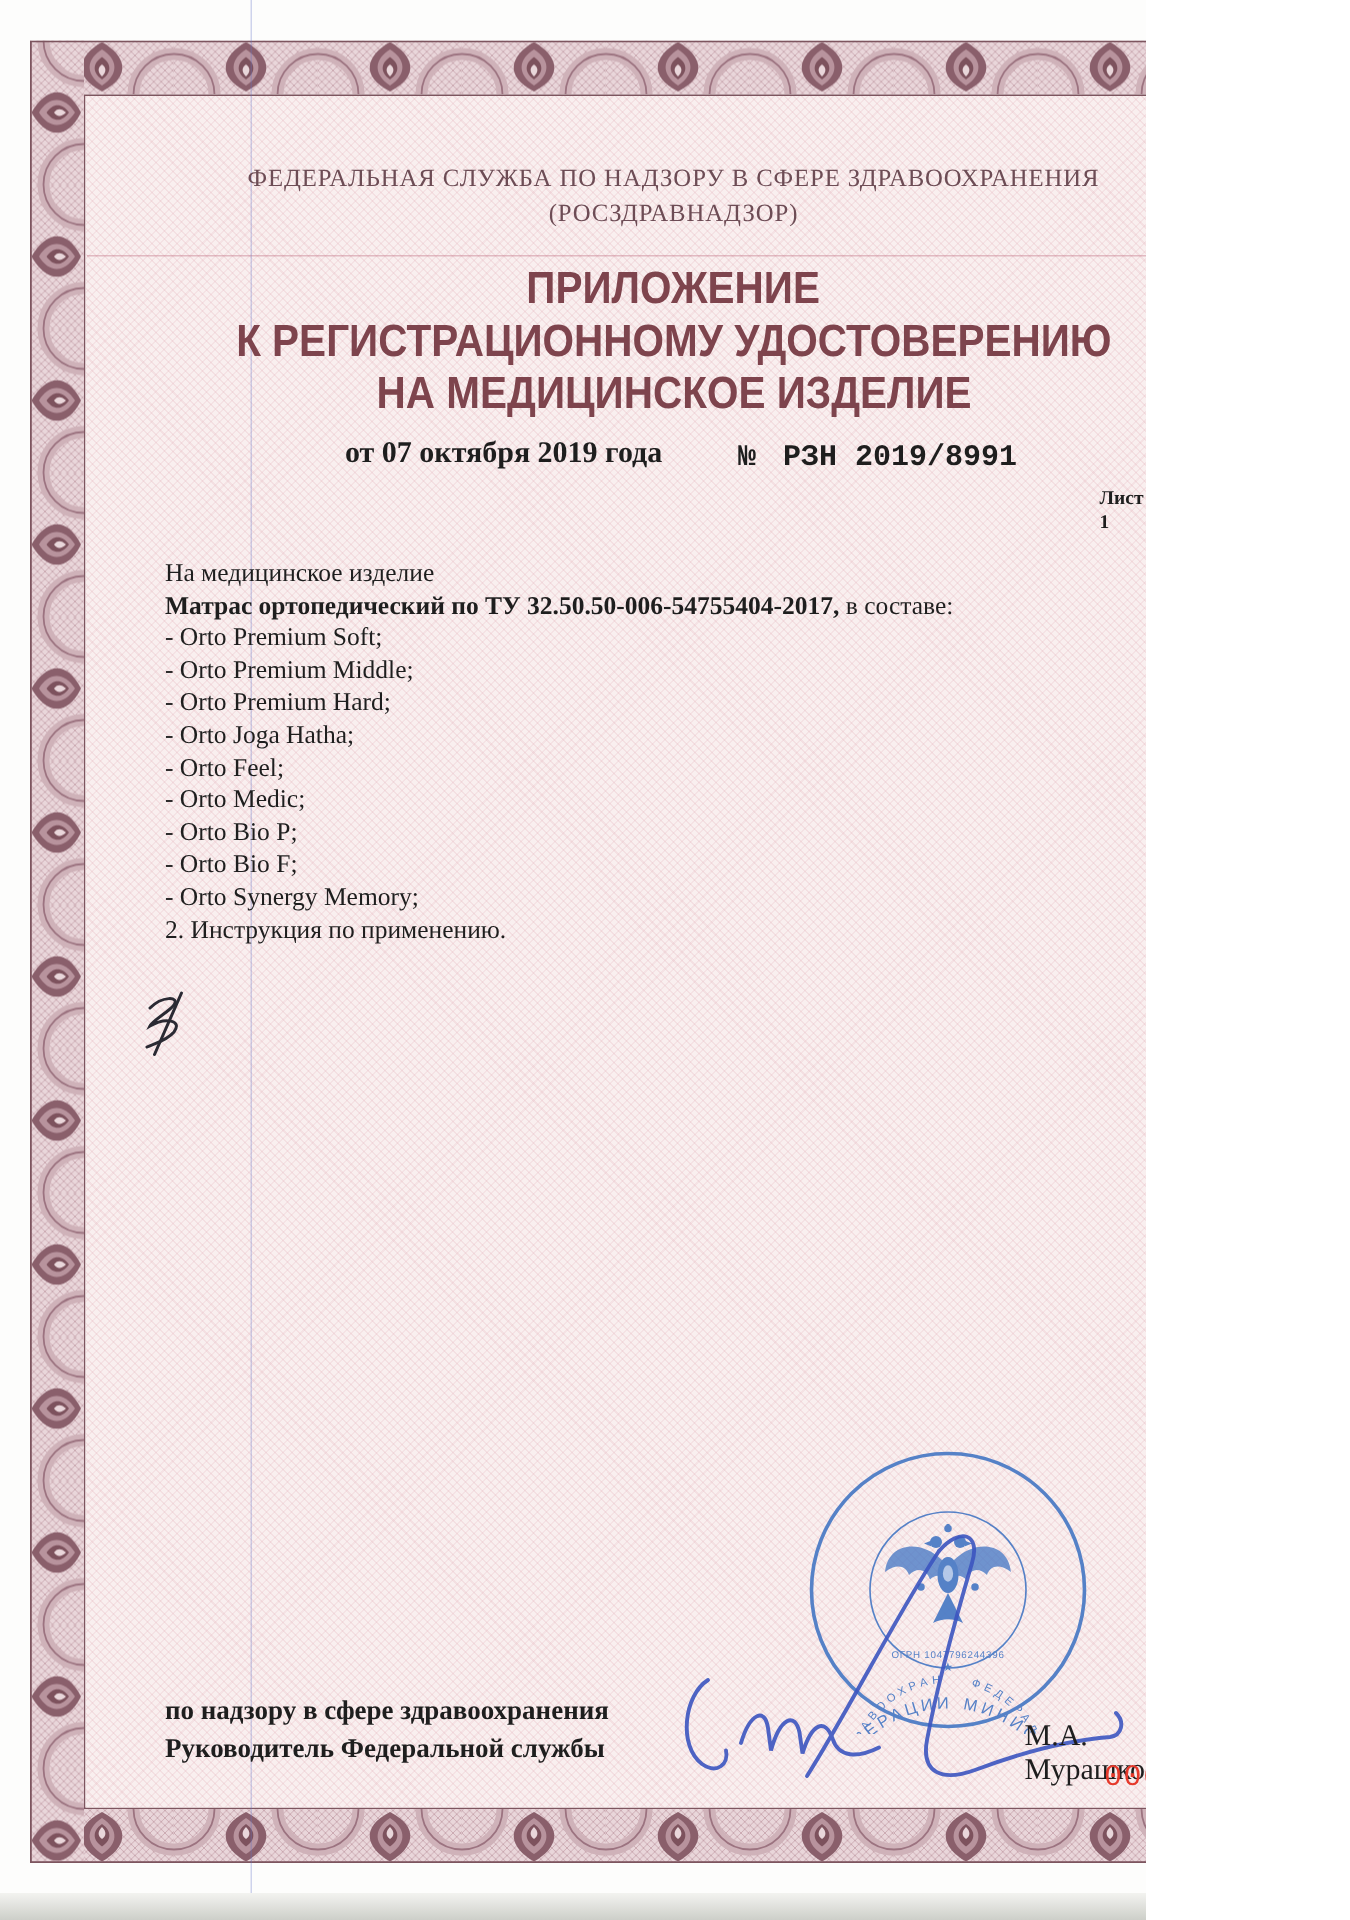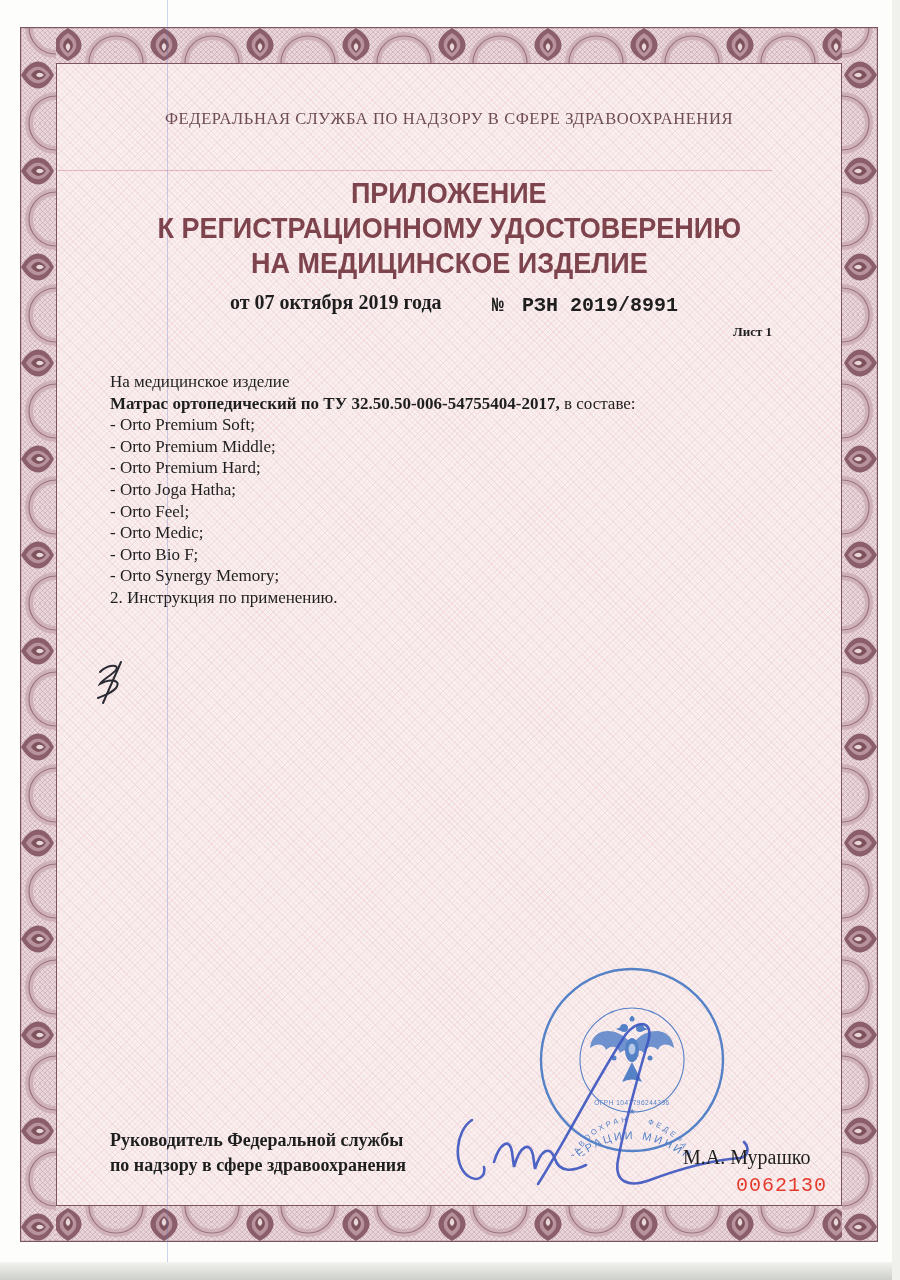--- a/index.html
+++ b/index.html
@@ -1,16 +1,16 @@
 <!DOCTYPE html>
 <html><head>
 <meta charset="utf-8">
 <style>
   html,body{margin:0;padding:0;background:#ffffff;}
-  #page{position:relative;width:900px;height:1280px;background:#fdfdfc;overflow:hidden;
+  #page{position:relative;width:764px;height:1280px;background:#fdfdfc;overflow:hidden;
         font-family:"Liberation Serif",serif;color:#1e1e1e;}
   .abs{position:absolute;}
 
   
   #scan-bottom{left:0;top:1262px;width:900px;height:18px;
     background:linear-gradient(#f3f3f0,#cdcfc9);}
   #scan-right{left:892px;top:0;width:8px;height:1280px;background:#f0f1ed;}
 
   
   #content-bg{left:57px;top:64px;width:784px;height:1141px;background-color:#f9efef;
@@ -90,20 +90,21 @@
     <rect x="36.5" y="36.5" width="785" height="1142" fill="none" stroke="#7d555f" stroke-width="1"></rect>
   </svg>
 
   <div id="content-bg" class="abs"></div>
 
   <div id="fold-h" class="abs"></div>
   <div id="fold-v" class="abs"></div>
 
   <div id="agency" class="abs">
     <div>ФЕДЕРАЛЬНАЯ СЛУЖБА ПО НАДЗОРУ В СФЕРЕ ЗДРАВООХРАНЕНИЯ</div>
+    <div>(РОСЗДРАВНАДЗОР)</div>
   </div>
 
   <div id="doc-title" class="abs">
     <div><span class="tline">ПРИЛОЖЕНИЕ</span></div>
     <div><span class="tline">К РЕГИСТРАЦИОННОМУ УДОСТОВЕРЕНИЮ</span></div>
     <div><span class="tline">НА МЕДИЦИНСКОЕ ИЗДЕЛИЕ</span></div>
   </div>
 
   <div id="doc-date" class="abs">от  07 октября 2019 года</div>
   <div id="doc-number" class="abs">
@@ -114,20 +115,21 @@
   <div id="body-text" class="abs">
     <div>На медицинское изделие</div>
     <div><span class="b">Матрас ортопедический по ТУ 32.50.50-006-54755404-2017,</span><span> в составе:</span></div>
     <div>
         <div>- Orto Premium Soft;</div>
         <div>- Orto Premium Middle;</div>
         <div>- Orto Premium Hard;</div>
         <div>- Orto Joga Hatha;</div>
         <div>- Orto Feel;</div>
         <div>- Orto Medic;</div>
+        <div>- Orto Bio P;</div>
         <div>- Orto Bio F;</div>
         <div>- Orto Synergy Memory;</div>
         <div>2. Инструкция по применению.</div>
       </div>
   </div>
 
   <svg id="paraph-svg" class="abs" width="42" height="50" viewBox="0 0 42 50">
     <g fill="none" stroke="#2a2a33" stroke-width="2" stroke-linecap="round">
       <path d="M10,14 C18,6 30,6 26,12 C22,17 12,22 10,26 C20,20 32,22 26,30 C21,36 12,38 8,40"></path>
       <path d="M13,45 L31,4"></path>
@@ -175,21 +177,21 @@
   <svg id="signature-svg" class="abs" width="320" height="190" viewBox="0 0 320 190">
     <g fill="none" stroke="#3c55c0" stroke-width="2.6" stroke-linecap="round" opacity="0.9">
       <path d="M34,108 C18,118 14,152 30,164 C40,171 48,164 46,155"></path>
       <path d="M56,150 C62,130 72,126 74,140 L76,155 C82,133 92,129 95,143 L97,157 C103,137 112,133 117,147 C121,160 134,160 148,153"></path>
       <path d="M100,172 C128,128 160,64 188,22"></path>
       <path d="M188,22 C202,6 216,10 210,30 C200,64 186,116 180,148 C176,170 190,176 212,168 C244,156 276,148 302,146 C310,145 312,136 306,130"></path>
     </g>
   </svg>
 
   <div id="footer-position" class="abs">
+    <div>по надзору в сфере здравоохранения</div>
     <div>Руководитель Федеральной службы</div>
-    <div>по надзору в сфере здравоохранения</div>
   </div>
   <div id="signer-name" class="abs">М.А. Мурашко</div>
   <div id="serial-number" class="abs">0062130</div>
 
   <div id="scan-bottom" class="abs"></div>
   <div id="scan-right" class="abs"></div>
 </div>
 
 </body></html>

